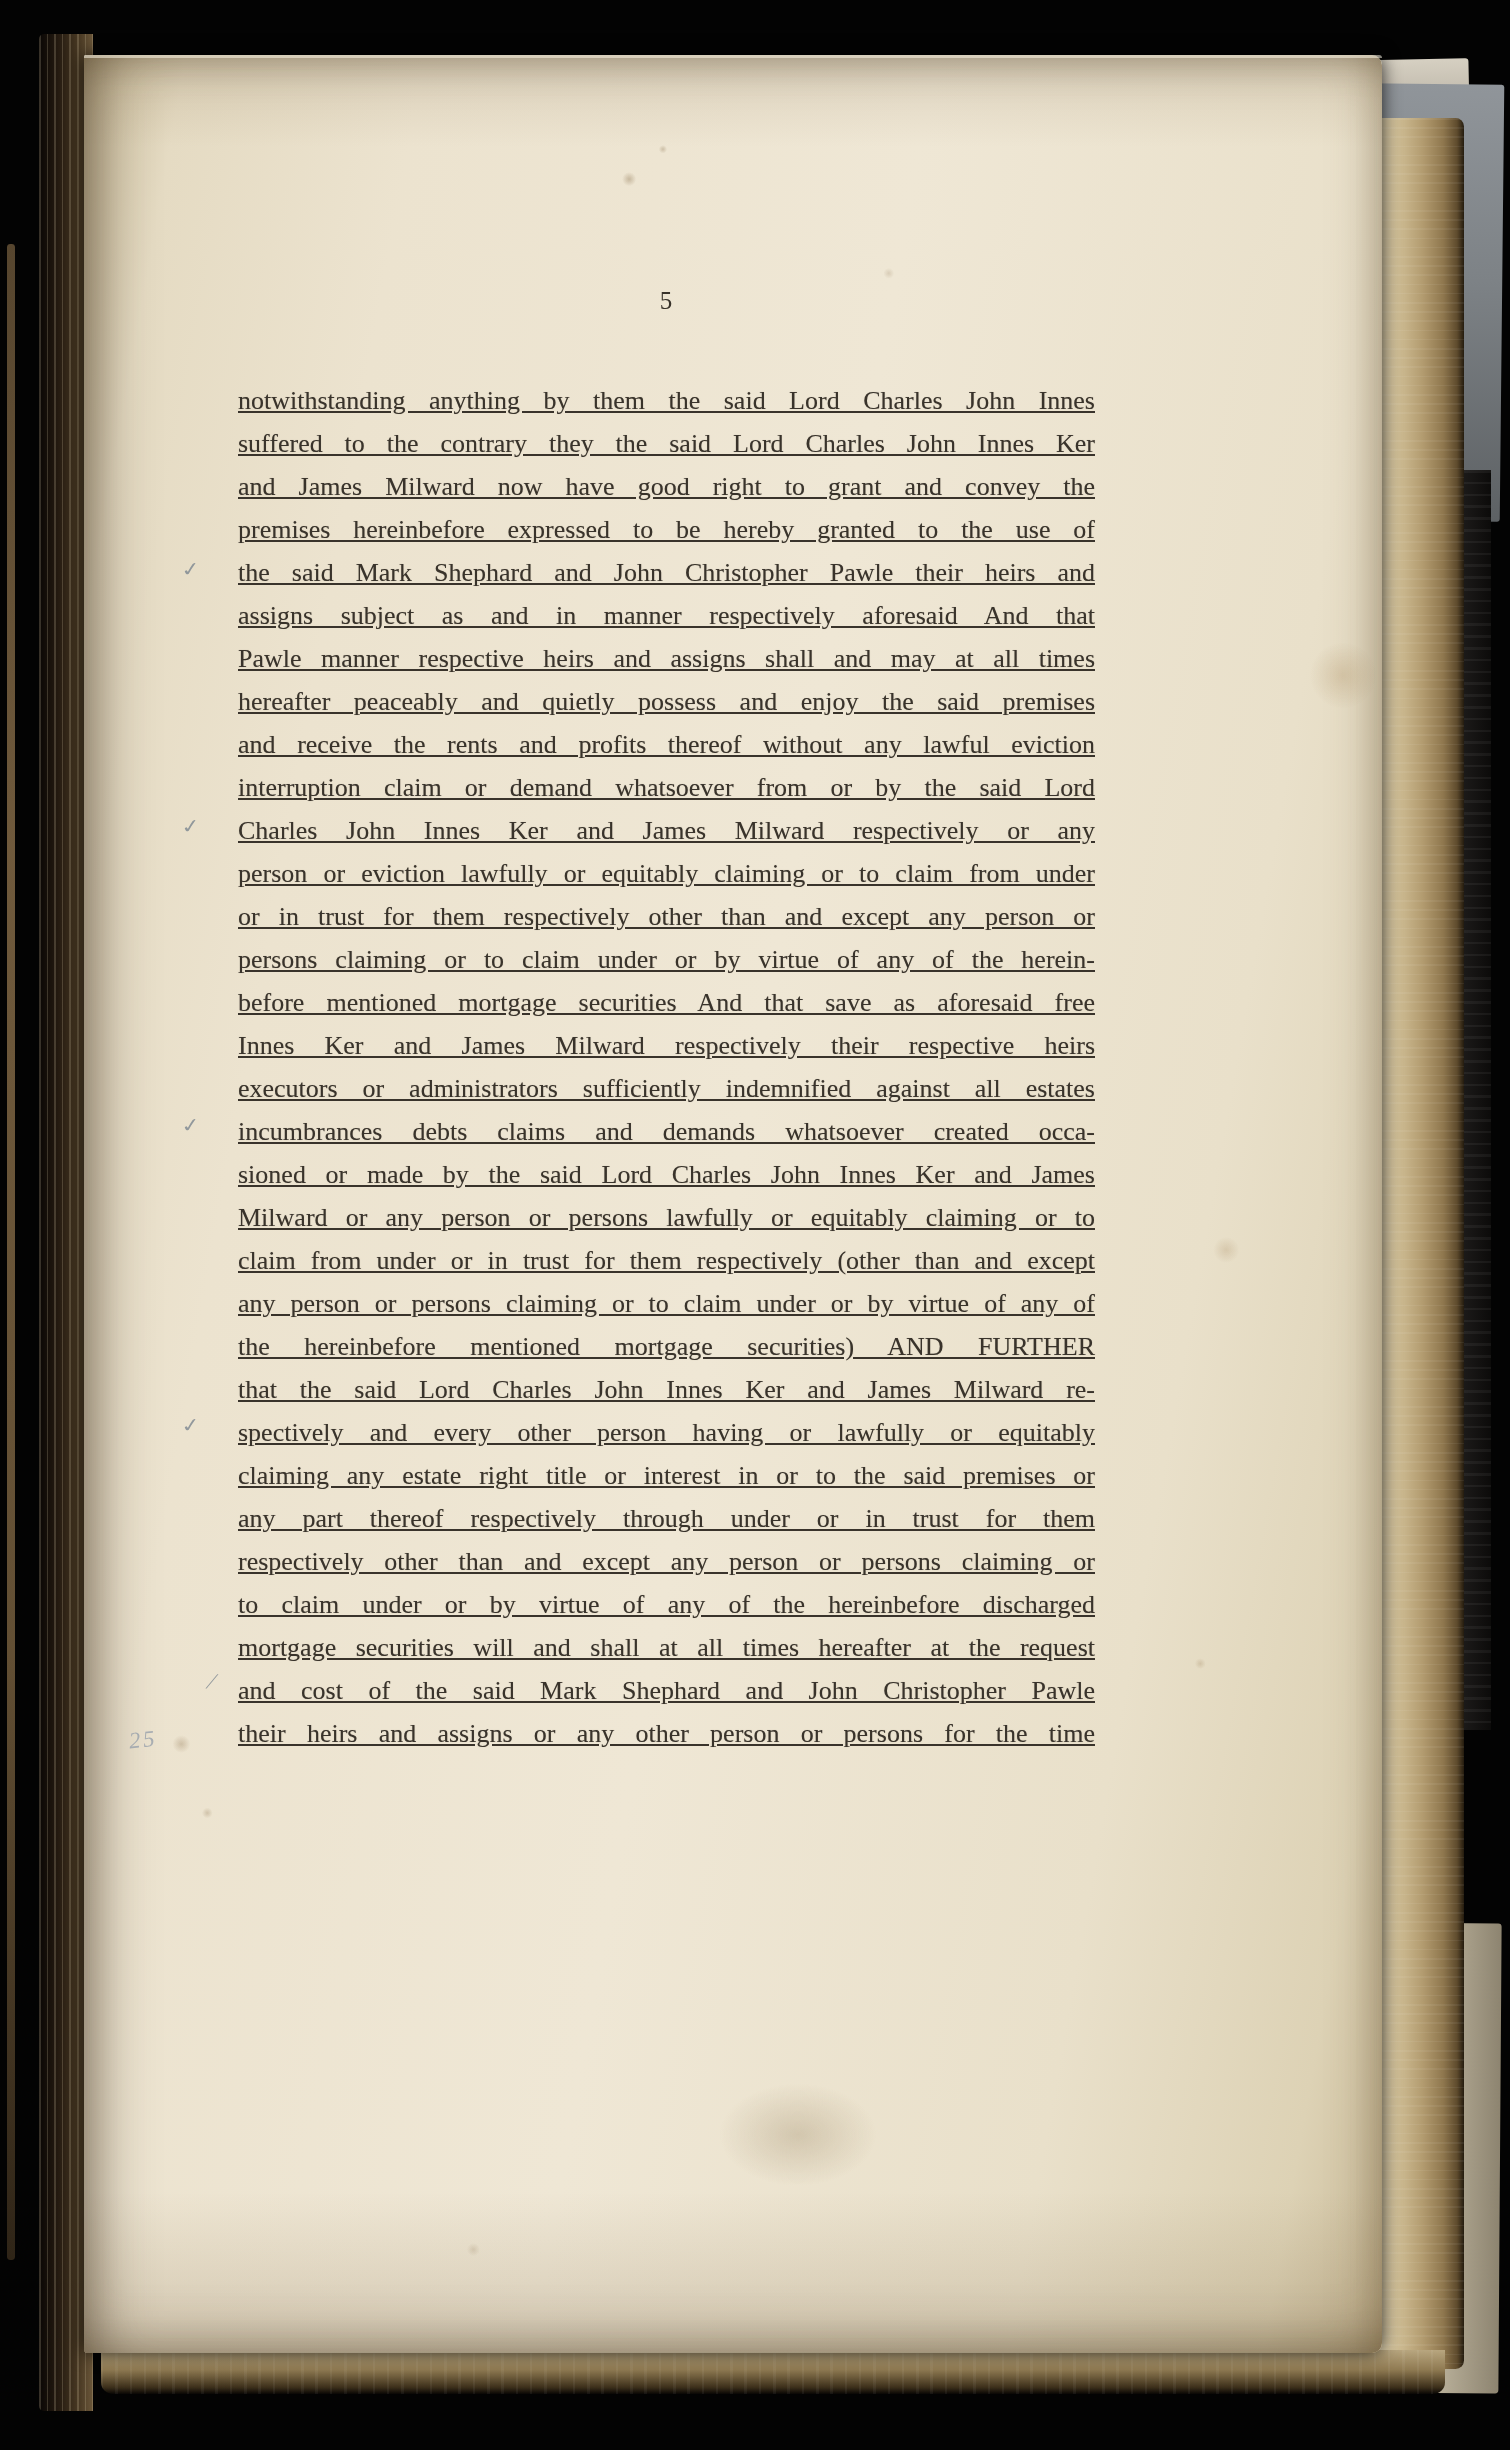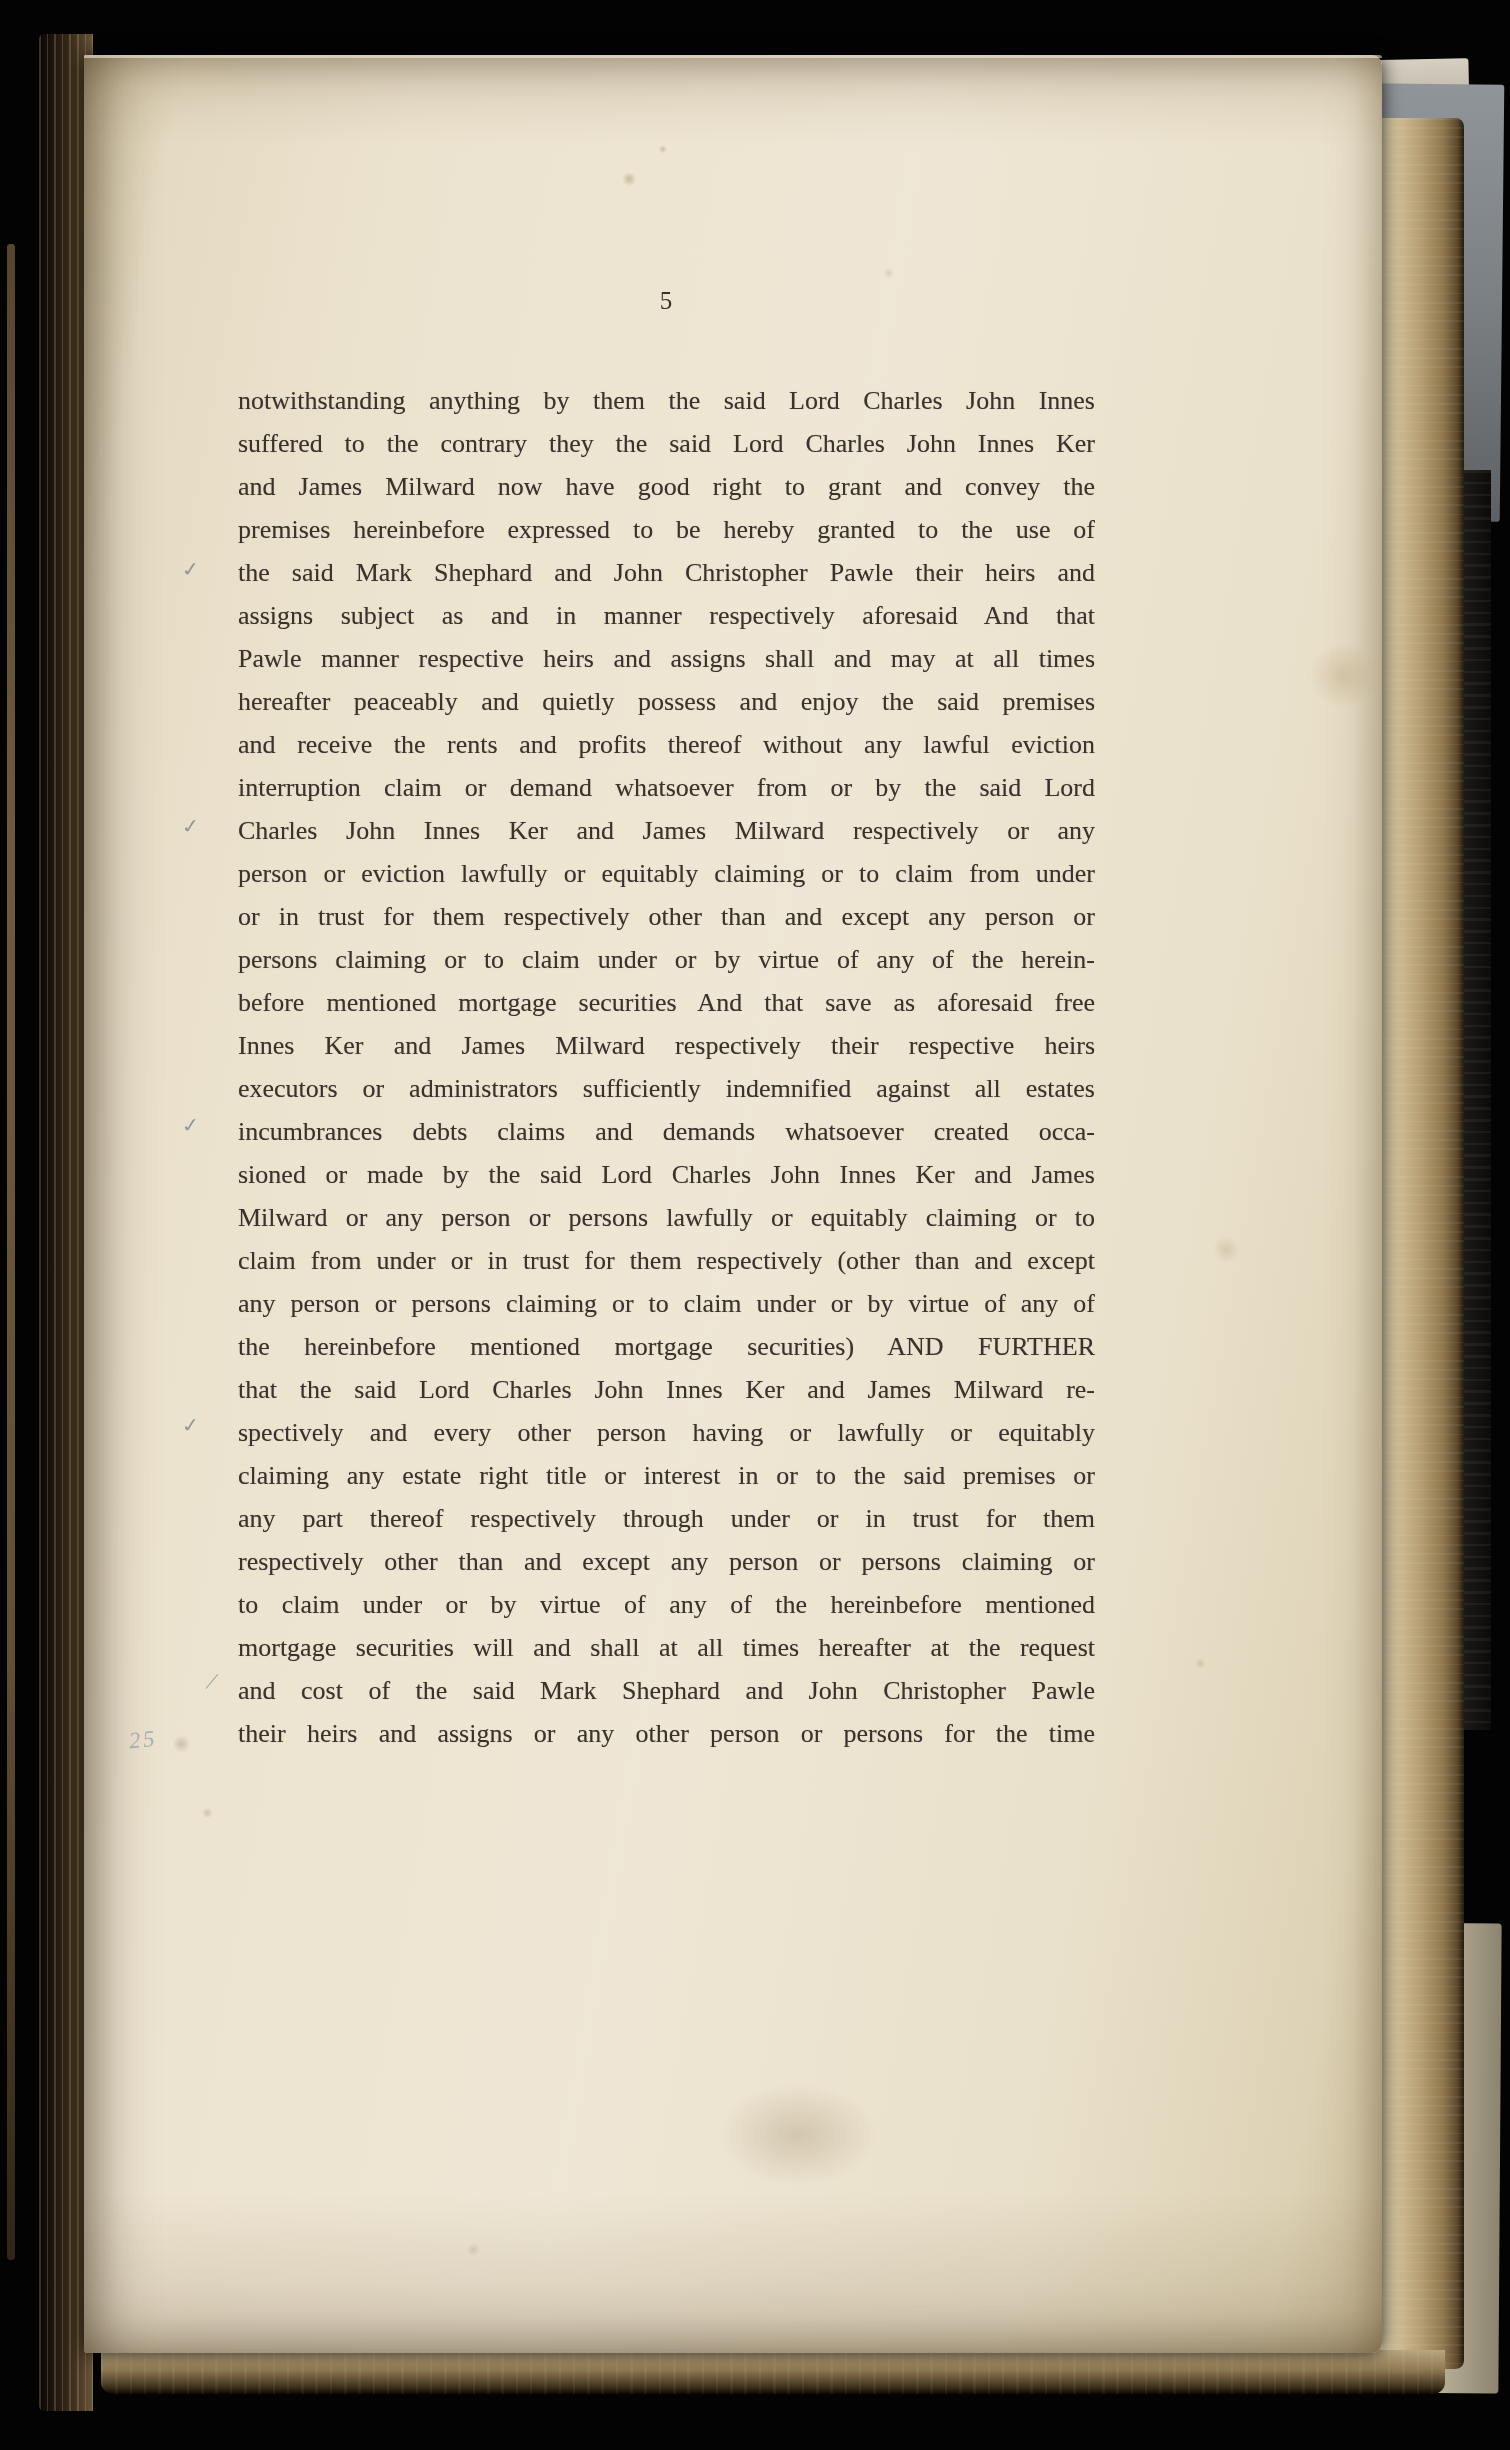--- a/index.html
+++ b/index.html
@@ -79,21 +79,21 @@
       radial-gradient(circle 7.6px  at 86% 70%, rgba(130,95,50,.20), transparent 70%),
       radial-gradient(circle 5.9px  at 13% 60%, rgba(120,90,50,.18), transparent 70%); }
 
   .page-number { position:absolute; left:154px; top:232px; width:857px;
     text-align:center; font-size:25px; color:var(--ink,#39332b); letter-spacing:0.8px; }
 
   .text-block { position:absolute; left:154px; top:324px; width:857px;
     font-size:26px; color:var(--ink,#39332b);
     text-shadow:0 0 0.8px rgba(57,51,43,.35); }
   .line { height:43px; line-height:43px; width:100%;
-    text-align:justify; text-align-last:justify; white-space:nowrap; }
+    text-align:justify; text-align-last:justify; white-space:nowrap;text-decoration:underline; }
 
   .marks { position:absolute; inset:0; pointer-events:none; }
   .check { position:absolute; left:97px; margin-top:5px; font-size:23px;
     color:var(--check,#74808c); opacity:.75; transform:rotate(-10deg) scaleY(.8); }
   .check.slash { left:126px; transform:rotate(4deg); }
   .pencil { position:absolute; left:45px; margin-top:3.4px; font-size:23px; font-style:italic;
     color:var(--pencil,#98a1ac); opacity:.8; transform:rotate(-6deg); letter-spacing:2.5px; }
 </style>
 </head>
 <body>
@@ -133,21 +133,21 @@
         <div class="line">sioned or made by the said Lord Charles John Innes Ker and James</div>
         <div class="line">Milward or any person or persons lawfully or equitably claiming or to</div>
         <div class="line">claim from under or in trust for them respectively (other than and except</div>
         <div class="line">any person or persons claiming or to claim under or by virtue of any of</div>
         <div class="line">the hereinbefore mentioned mortgage securities)  AND FURTHER</div>
         <div class="line">that the said Lord Charles John Innes Ker and James Milward re-</div>
         <div class="line">spectively and every other person having or lawfully or equitably</div>
         <div class="line">claiming any estate right title or interest in or to the said premises or</div>
         <div class="line">any part thereof respectively through under or in trust for them</div>
         <div class="line">respectively other than and except any person or persons claiming or</div>
-        <div class="line">to claim under or by virtue of any of the hereinbefore mentioned</div>
+        <div class="line">to claim under or by virtue of any of the hereinbefore discharged</div>
         <div class="line">mortgage securities will and shall at all times hereafter at the request</div>
         <div class="line">and cost of the said Mark Shephard and John Christopher Pawle</div>
         <div class="line">their heirs and assigns or any other person or persons for the time</div>
       </div>
     <div class="marks">
         <span class="check" style="top: 496px;">✓</span>
         <span class="check" style="top: 753px;">✓</span>
         <span class="check" style="top: 1052px;">✓</span>
         <span class="check" style="top: 1352px;">✓</span>
         <span class="check slash" style="top: 1609px;">⁄</span>

